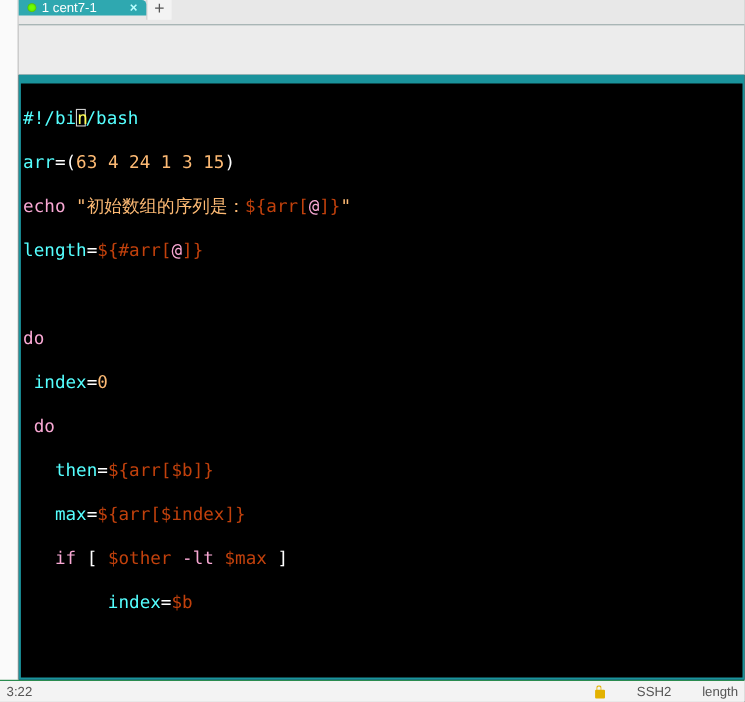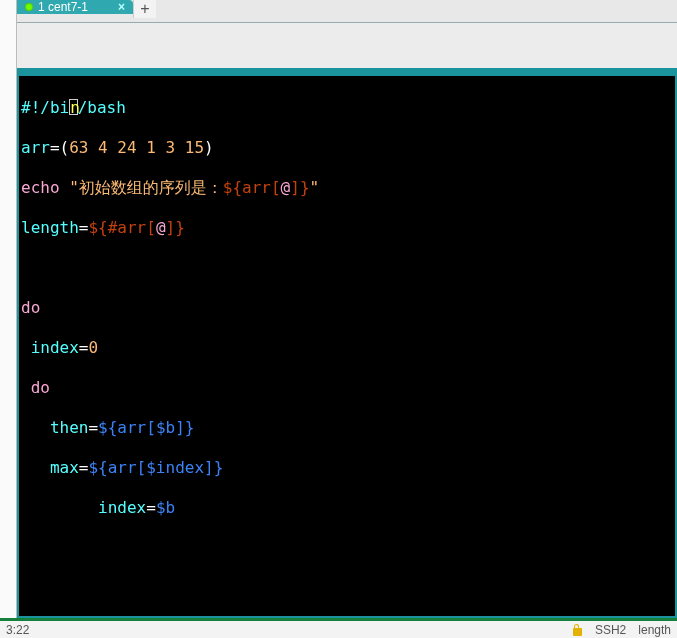--- a/index.html
+++ b/index.html
@@ -101,33 +101,33 @@
     line-height: 16px;
     box-sizing: border-box;
     text-align: center;
     color: #ffff55;
   }
   
   .c-cyan    { color: #55ffff; }
   .c-yellow  { color: #f9a8d4; }
   .c-white   { color: #ffffff; }
   .c-red     { color: #fdba74; }
-  .c-magenta { color: #3b82f6; }
+  .c-magenta { color: #c2410c; }
   .c-magD    { color: #c2410c; }
 
   .statusbar {
     height: 20px;
     font-family: Tahoma, Arial, sans-serif;
     font-size: 12px;
     background: #f3f3f3;
-    border-top: 3px solid #15803d;
+    border-top: 1px solid #15803d;
     display: flex;
     align-items: center;
     padding: 0 6px;
-    gap: 12px;
+    gap: 28px;
     color: #555;
   }
   .statusbar .spacer { flex:1; }
   .lock {
     width: 11px; height: 12px; position: relative;
   }
   .lock::before {
     content:""; position:absolute; left:1px; top:4px; width:9px; height:8px;
     background:#e3b200; border-radius:1px;
   }
@@ -161,20 +161,21 @@
 <div><span class="c-cyan">#!/bi</span><span class="cursor-box">n</span><span class="c-cyan">/bash</span></div>
 <div><span class="c-cyan">arr</span><span class="c-white">=(</span><span class="c-red">63 4 24 1 3 15</span><span class="c-white">)</span></div>
 <div><span class="c-yellow">echo</span><span> </span><span class="c-red">"初始数组的序列是：</span><span class="c-magD">${arr[</span><span class="c-yellow">@</span><span class="c-magD">]}</span><span class="c-red">"</span></div>
 <div><span class="c-cyan">length</span><span class="c-white">=</span><span class="c-magD">${#arr[</span><span class="c-yellow">@</span><span class="c-magD">]}</span></div>
 <div><span></span>&nbsp;</div>
 <div><span class="c-yellow">do</span></div>
 <div><span class="c-cyan"> index</span><span class="c-white">=</span><span class="c-red">0</span></div>
 <div><span class="c-yellow"> do</span></div>
 <div><span class="c-cyan">   then</span><span class="c-white">=</span><span class="c-magenta">${arr[$b]}</span></div>
 <div><span class="c-cyan">   max</span><span class="c-white">=</span><span class="c-magenta">${arr[$index]}</span></div>
+<div><span class="c-yellow">   if</span><span class="c-white"> [ </span><span class="c-magenta">$other</span><span class="c-yellow"> -lt </span><span class="c-magenta">$max</span><span class="c-white"> ]</span></div>
 <div><span class="c-cyan">        index</span><span class="c-white">=</span><span class="c-magenta">$b</span></div>
 
 
 
 
 
 
 
 
 

